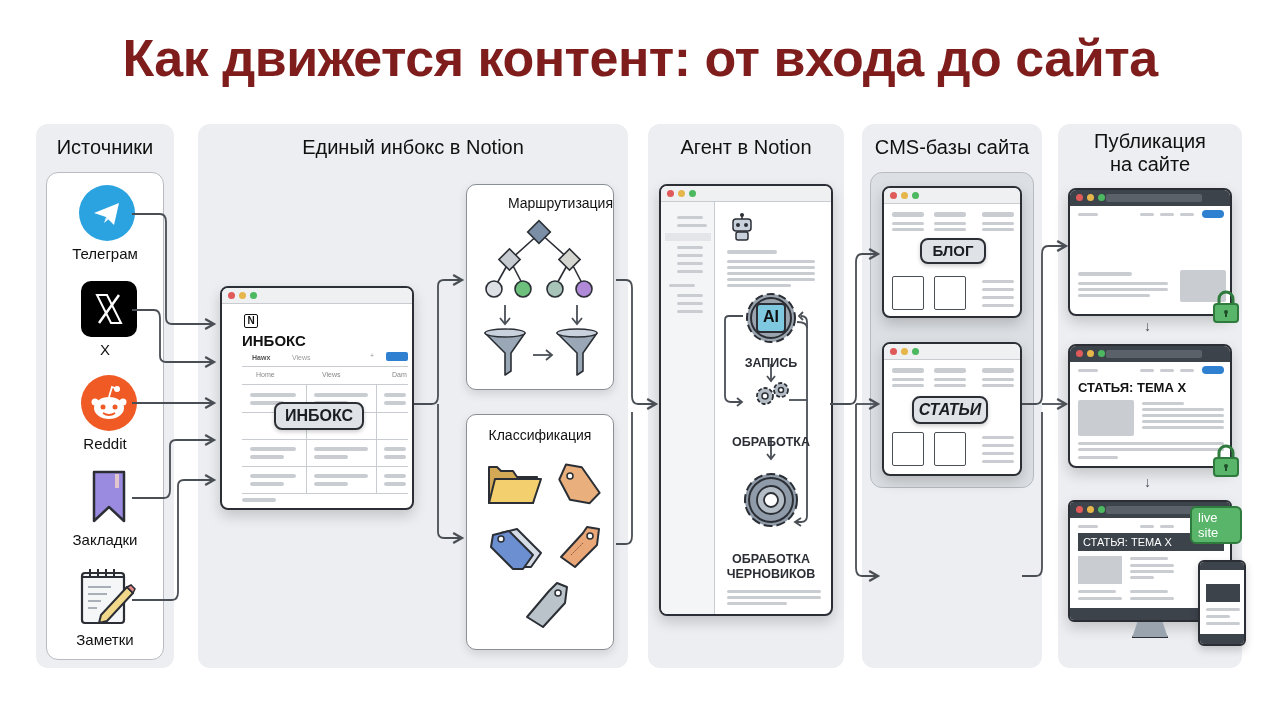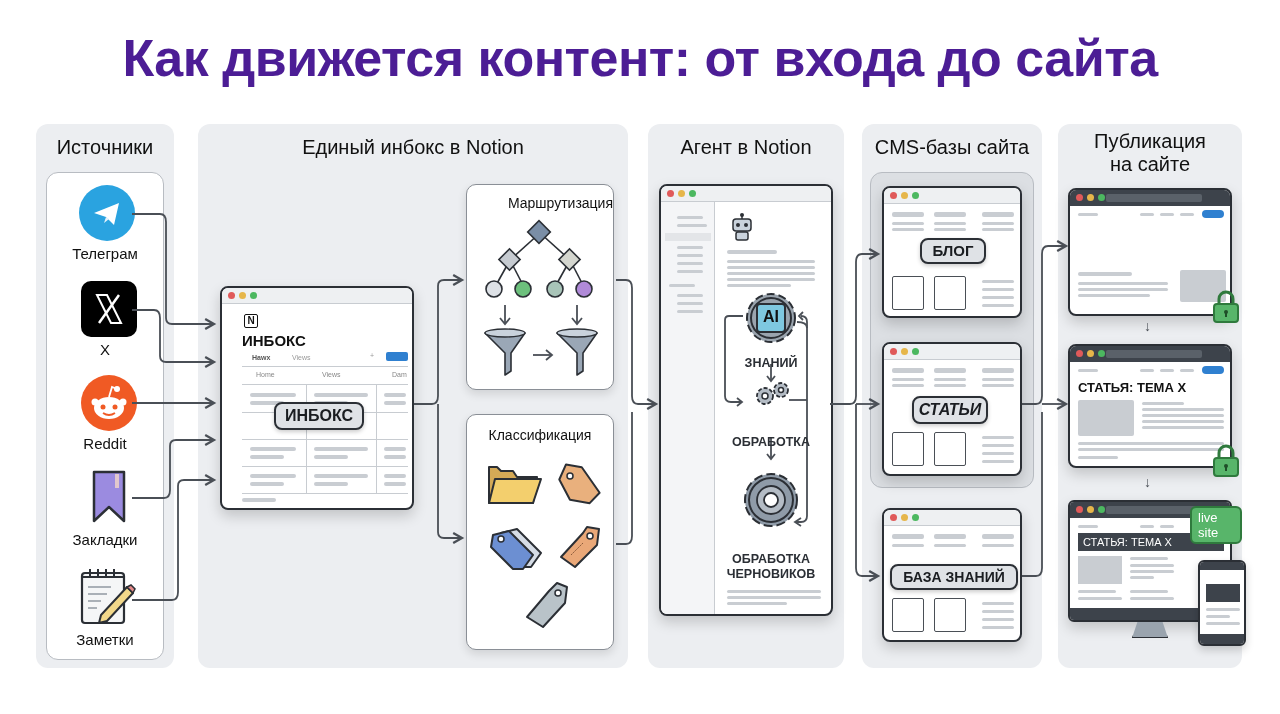--- a/index.html
+++ b/index.html
@@ -1,18 +1,18 @@
 <!DOCTYPE html>
 <html><head>
 <meta charset="utf-8">
 <style>
   * { box-sizing: border-box; margin: 0; padding: 0; }
   html, body { width: 1280px; height: 714px; background: #ffffff; overflow: hidden; }
   body { font-family: "Liberation Sans", "DejaVu Sans", sans-serif; color: #111; position: relative; }
-  .title { position: absolute; left: 0; top: 28px; width: 1280px; text-align: center; font-size: 52px; font-weight: bold; letter-spacing: -0.5px; color: #4c1d95; }
+  .title { position: absolute; left: 0; top: 28px; width: 1280px; text-align: center; font-size: 52px; font-weight: bold; letter-spacing: -0.5px; color: #7f1d1d; }
   .col { position: absolute; top: 124px; height: 544px; background: #eceef1; border-radius: 12px; }
   .col-title { position: absolute; left: 0; width: 100%; text-align: center; font-size: 20px; color: #111; }
   .card { position: absolute; background: #fff; border: 1.5px solid #8a8f96; border-radius: 10px; box-shadow: 0 4px 10px rgba(0,0,0,0.12); }
   .win { position: absolute; background: #fff; border: 2px solid #2b2f35; border-radius: 8px; box-shadow: 0 6px 14px rgba(0,0,0,0.18); overflow: hidden; }
   .win-bar { height: 16px; background: #eef0f2; border-bottom: 1px solid #c8ccd1; position: relative; }
   .dots { position: absolute; left: 6px; top: 4px; display: flex; gap: 4px; }
   .dot { width: 7px; height: 7px; border-radius: 50%; }
   .d-r { background: #e05a5a; } .d-y { background: #e6b64a; } .d-g { background: #4cb860; }
   .line { position: absolute; height: 4px; background: #c9cdd2; border-radius: 2px; }
   .pill { position: absolute; background: #dfe2e6; border: 2px solid #2b2f35; border-radius: 8px; font-weight: bold; color: #1a1d21; text-align: center; box-shadow: 0 2px 4px rgba(0,0,0,0.2); }
@@ -264,21 +264,21 @@
         <circle cx="66" cy="104" r="2.5" fill="#fff" stroke="#2b2f35" stroke-width="1.5"></circle>
       </g>
       <g>
         <circle cx="56" cy="214" r="26" fill="#8f9ba8" stroke="#2b2f35" stroke-width="2" stroke-dasharray="9 4"></circle>
         <circle cx="56" cy="214" r="22" fill="#8f9ba8" stroke="#2b2f35" stroke-width="2"></circle>
         <circle cx="56" cy="214" r="14" fill="#b4bcc5" stroke="#2b2f35" stroke-width="1.8"></circle>
         <circle cx="56" cy="214" r="7" fill="#fff" stroke="#2b2f35" stroke-width="1.8"></circle>
       </g>
     </svg>
     <div style="position:absolute; left:96px; top:122px; width:28px; text-align:center; font-size:16px; font-weight:bold; color:#111;">AI</div>
-    <div class="step-label" style="left:54px; width:112px; top:170px;">ЗНАНИЙ</div>
+    <div class="step-label" style="left:54px; width:112px; top:170px;">ЗАПИСЬ</div>
     <div class="step-label" style="left:54px; width:112px; top:249px;">ОБРАБОТКА</div>
     <div class="step-label" style="left:58px; width:104px; top:366px; line-height:15px;">ОБРАБОТКА ЧЕРНОВИКОВ</div>
     <div class="line" style="left:66px; top:404px; width:94px; height:3px;"></div>
     <div class="line" style="left:66px; top:410px; width:94px; height:3px;"></div>
     <div class="line" style="left:66px; top:416px; width:60px; height:3px;"></div>
   </div>
 </div>
 
 <div class="col" style="left:862px; width:180px;">
   <div class="col-title" style="top:12px;">CMS-базы сайта</div>
@@ -329,42 +329,20 @@
       <div class="line" style="left:98px; top:40px; width:32px; height:3px;"></div>
     <div style="position:absolute; left:8px; top:88px; width:32px; height:34px; border:1.5px solid #4a4f56; border-radius:2px;"></div>
     <div style="position:absolute; left:50px; top:88px; width:32px; height:34px; border:1.5px solid #4a4f56; border-radius:2px;"></div>
     <div class="line" style="left:98px; top:92px; width:32px; height:3px;"></div>
       <div class="line" style="left:98px; top:100px; width:32px; height:3px;"></div>
       <div class="line" style="left:98px; top:108px; width:32px; height:3px;"></div>
       <div class="line" style="left:98px; top:116px; width:32px; height:3px;"></div>
     <div class="pill" style="left:28px; top:52px; width:76px; height:28px; line-height:24px; font-size:16px;">СТАТЬИ</div>
   </div>
 
-  <div class="win" style="left:20px; top:384px; width:140px; height:134px;">
-    <div class="win-bar">
-        <div class="dots">
-          <span class="dot d-r"></span>
-          <span class="dot d-y"></span>
-          <span class="dot d-g"></span>
-        </div>
-      </div>
-    <div class="line" style="left:8px; top:24px; width:32px; height:5px;"></div>
-      <div class="line" style="left:50px; top:24px; width:32px; height:5px;"></div>
-      <div class="line" style="left:98px; top:24px; width:32px; height:5px;"></div>
-    <div class="line" style="left:8px; top:34px; width:32px; height:3px;"></div>
-      <div class="line" style="left:50px; top:34px; width:32px; height:3px;"></div>
-      <div class="line" style="left:98px; top:34px; width:32px; height:3px;"></div>
-    <div style="position:absolute; left:8px; top:88px; width:32px; height:34px; border:1.5px solid #4a4f56; border-radius:2px;"></div>
-    <div style="position:absolute; left:50px; top:88px; width:32px; height:34px; border:1.5px solid #4a4f56; border-radius:2px;"></div>
-    <div class="line" style="left:98px; top:92px; width:32px; height:3px;"></div>
-      <div class="line" style="left:98px; top:100px; width:32px; height:3px;"></div>
-      <div class="line" style="left:98px; top:108px; width:32px; height:3px;"></div>
-      <div class="line" style="left:98px; top:116px; width:32px; height:3px;"></div>
-    <div class="pill" style="left:6px; top:54px; width:128px; height:26px; line-height:22px; font-size:14px;">БАЗА ЗНАНИЙ</div>
-  </div>
 </div>
 
 <div class="col" style="left:1058px; width:184px;">
   <div class="col-title" style="top:6px; width:130px; left:27px; line-height:23px;">Публикация на сайте</div>
 
   <div class="win" style="left:10px; top:64px; width:164px; height:128px;">
     <div class="win-bar" style="background:#3d434b; border-bottom:none;">
         <div class="dots">
           <span class="dot d-r"></span>
           <span class="dot d-y"></span>

